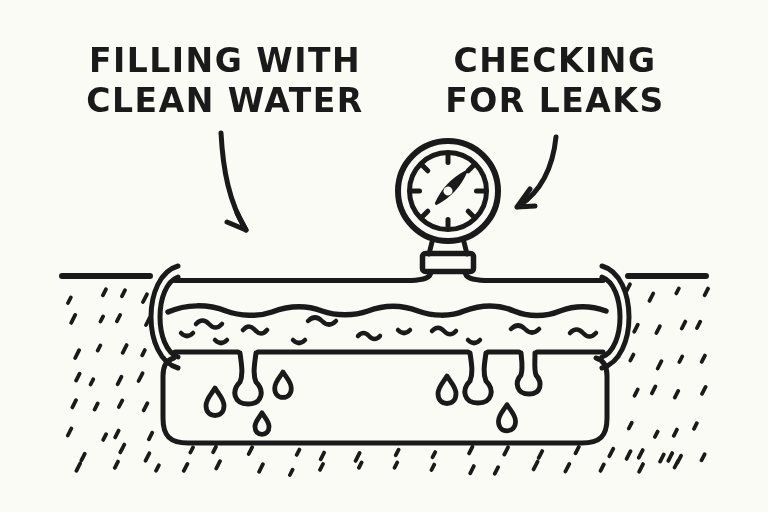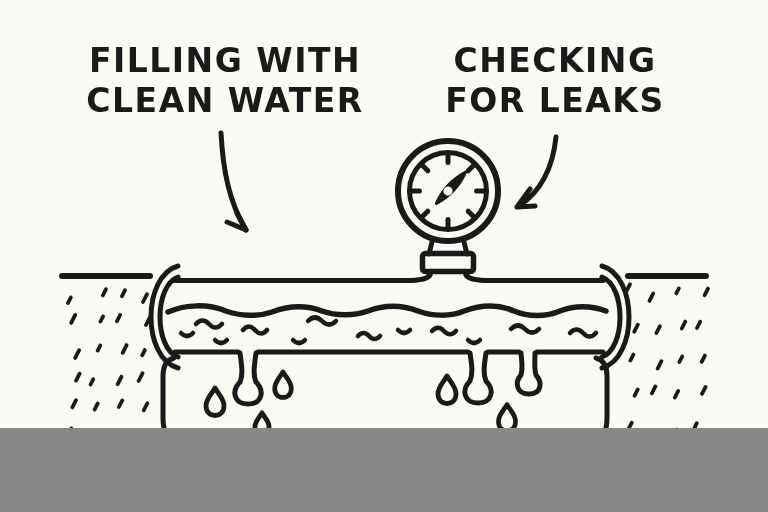--- a/index.html
+++ b/index.html
@@ -1,18 +1,18 @@
 <!DOCTYPE html>
 <html style="--bg: #fbfbf6; --ink: #1a1a1a;"><head>
 <meta charset="utf-8">
 <style>
   :root { --bg: #fbfbf6; --ink: #1a1a1a; }
   html,body { margin:0; padding:0; background:#888; }
   .stage {
-    width:768px; height:428px; margin:0 auto; position:relative;
+    width:768px; height:512px; margin:0 auto; position:relative;
     background: var(--bg); overflow:hidden;
   }
   svg { display:block; color: var(--ink); }
   svg text {
     font: 700 33px "DejaVu Sans", "Liberation Sans", sans-serif;
     letter-spacing: 1.5px;
     text-anchor: middle;
     fill: currentColor;
     stroke: none;
   }

